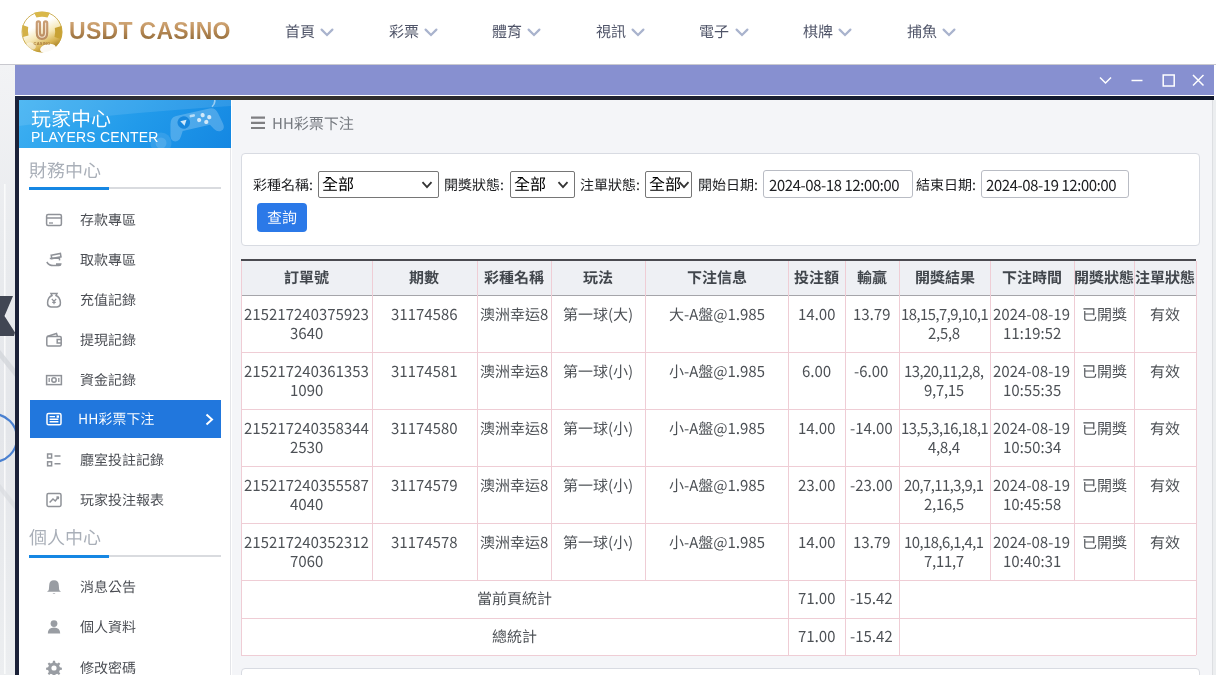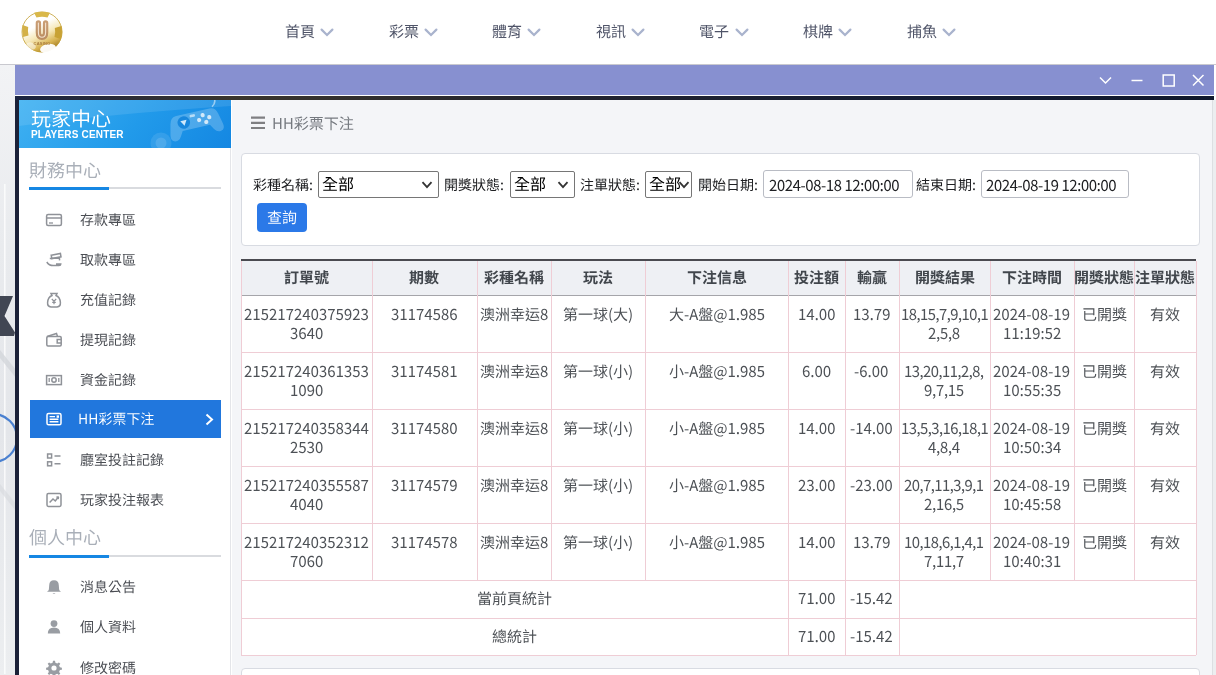--- a/index.html
+++ b/index.html
@@ -163,20 +163,21 @@
 <circle cx="21" cy="21" r="20" fill="none" stroke="#c3a034" stroke-width="0.8"></circle>
 <path d="M13 1.8 Q21 -0.5 29 1.8 L26.5 6.5 Q21 5 15.5 6.5 Z" fill="#d9b84a"></path>
 <path d="M40.5 15 Q41.8 22 39.5 28 L33.5 26 Q34.8 21 33.8 17 Z" fill="#c8a234"></path>
 <path d="M1.5 14 Q0.5 20 2 26 L7.5 24.5 Q6.5 20 7.2 16 Z" fill="#d4b148"></path>
 <ellipse cx="27" cy="37.5" rx="8" ry="4.5" fill="#fff" opacity="0.95" transform="rotate(-12 27 37.5)"></ellipse>
 <ellipse cx="10" cy="35" rx="5" ry="3.5" fill="#fff" opacity="0.5" transform="rotate(18 10 35)"></ellipse>
 <path d="M17.4 12 L17.4 21.5 Q17.4 26.3 21 26.3 Q24.6 26.3 24.6 21.5 L24.6 12" fill="none" stroke="url(#lg3)" stroke-width="5.4" stroke-linecap="round"></path>
 <path d="M17.4 12 L17.4 21.5 Q17.4 26.3 21 26.3 Q24.6 26.3 24.6 21.5 L24.6 12" fill="none" stroke="#f3e2cf" stroke-width="1.1" stroke-linecap="round"></path>
 <text x="21" y="33.8" font-size="4" fill="#a97c3f" text-anchor="middle" font-family="Liberation Sans" font-weight="bold" letter-spacing="0.2">CASINO</text>
 </svg>
+    <div class="abs" style="left:69px;top:17.5px;font-size:23px;font-weight:bold;letter-spacing:0.3px;background:linear-gradient(180deg,#d8b286 0%,#c0915c 40%,#9a7240 75%,#8f6a38 100%);-webkit-background-clip:text;background-clip:text;color:transparent">USDT CASINO</div>
     <svg class="t" style="left:285.0px;top:22.8px;" width="31" height="20">
       <g fill="#4f5468" transform="translate(0,14) scale(0.015000,-0.015000)">
         <use href="#q0" x="0"></use>
         <use href="#q1" x="1000"></use>
       </g>
     </svg>
     <svg class="abs" style="left:320.2px;top:27.8px" width="14" height="9" viewBox="0 0 14 9">
       <path d="M1.6 1.6 L7 7 L12.4 1.6" fill="none" stroke="#a9b3cd" stroke-width="2.2" stroke-linecap="round"></path>
     </svg>
     <svg class="t" style="left:388.6px;top:22.8px;" width="31" height="20">
@@ -278,21 +279,21 @@
 <circle cx="142" cy="43" r="5.5" fill="#fff" opacity="0.13"></circle>
 </svg>
     <svg class="t" style="left:31.0px;top:107.5px;" width="81" height="26">
       <g fill="#ffffff" transform="translate(0,18) scale(0.020000,-0.020000)">
         <use href="#q14" x="0"></use>
         <use href="#q15" x="1000"></use>
         <use href="#q16" x="2000"></use>
         <use href="#q17" x="3000"></use>
       </g>
     </svg>
-    <div class="abs" style="left:31px;top:129.3px;font-size:10px;font-weight:bold;letter-spacing:0.18px;color:#fff;font-family:'Liberation Sans',sans-serif">PLAYERS CENTER</div>
+    <div class="abs" style="left:31px;top:129.3px;font-size:14px;font-weight:normal;letter-spacing:0.18px;color:#fff;font-family:'Liberation Sans',sans-serif">PLAYERS CENTER</div>
     <svg class="t" style="left:28.5px;top:161.0px;" width="73" height="24">
       <g fill="#a9afb8" transform="translate(0,16) scale(0.018000,-0.018000)">
         <use href="#q18" x="0"></use>
         <use href="#q19" x="1000"></use>
         <use href="#q16" x="2000"></use>
         <use href="#q17" x="3000"></use>
       </g>
     </svg>
     <div class="abs" style="left:28.5px;top:186.5px;width:80px;height:3px;background:#1687e3"></div>
     <div class="abs" style="left:108.5px;top:187.3px;width:112px;height:1.4px;background:#d9dbdf"></div>

